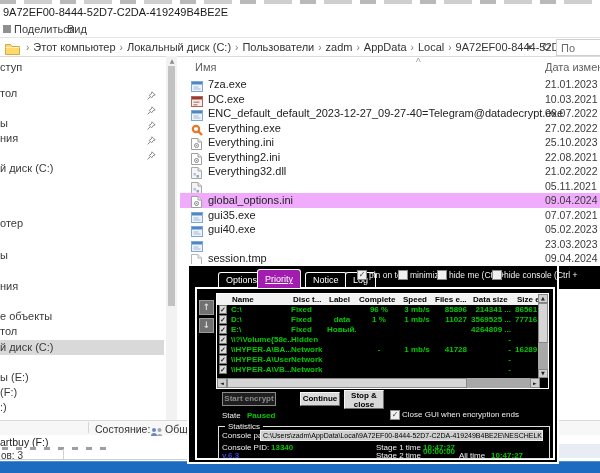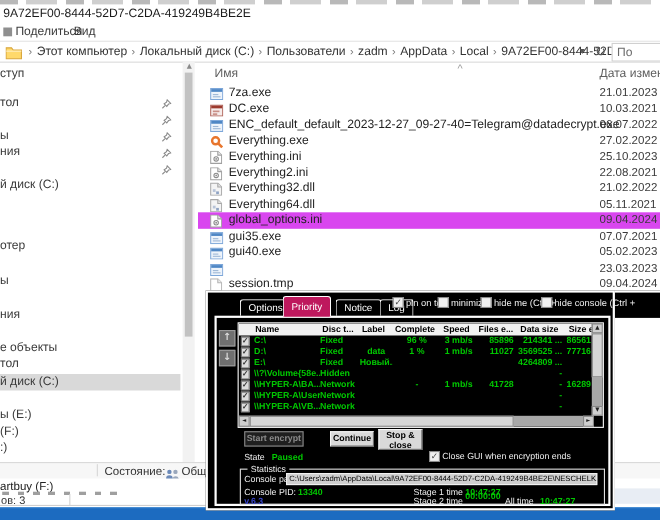--- a/index.html
+++ b/index.html
@@ -26,21 +26,21 @@
   .col-hdr{top:61px;font-size:11px;color:#5f5f5f;white-space:nowrap;}
   
   .side-item{position:absolute;left:0;height:15px;width:164px;font-size:11px;color:#3a3a3a;line-height:15px;}
   .side-item.selected{background:#d9d9d9;}
   .side-pin{position:absolute;right:8px;top:3px;}
   .sb-track{left:166px;top:56px;width:11px;height:377px;background:#f2f2f2;}
   .sb-thumb{left:168px;top:66px;width:7px;height:240px;background:#c2c2c2;}
   .sb-arrow{left:167px;width:10px;font-size:6px;color:#8a8a8a;text-align:center;font-family:"DejaVu Sans",sans-serif;}
   
   .file-row{position:absolute;left:180px;width:420px;height:15px;line-height:15px;}
-  .file-row.selected{background:#d946ef;}
+  .file-row.selected{background:#f0abfc;}
   .file-icon{position:absolute;left:11px;top:2px;width:13px;height:12px;}
   .file-name{position:absolute;left:28px;font-size:11px;color:#222;white-space:nowrap;}
   .file-date{position:absolute;left:365px;font-size:10.5px;color:#3a3a3a;white-space:nowrap;}
   
   .status-bar{left:0;top:420px;width:600px;height:14px;background:#f7f7f7;border-top:1px solid #dadada;}
   .status-sel{position:absolute;left:3px;top:2px;font-size:10.5px;color:#333;white-space:nowrap;}
   .status-div{position:absolute;left:88px;top:1px;height:11px;border-left:1px solid #d6d6d6;}
   .status-state-label{position:absolute;left:95px;top:2px;font-size:10.5px;color:#333;}
   .status-people{position:absolute;left:150px;top:2px;}
   .status-state-value{position:absolute;left:165px;top:2px;font-size:10.5px;color:#333;white-space:nowrap;}
@@ -51,21 +51,21 @@
   .behind-vdiv{left:63px;top:449px;height:10px;border-left:1px solid #d2d2d2;}
   .behind-hline{left:0;top:459px;width:187px;border-top:1px solid #cfcfcf;}
   .behind-right-band{left:556px;top:444px;width:44px;height:14px;background:#e8edf4;}
   .taskbar-strip{left:0;top:461px;width:600px;height:12px;background:#1c6bc0;border-top:1px solid #4a8fd4;}
   
   .enc-ext{left:559px;top:264px;width:41px;height:23px;background:#000;border-top:2px solid #fff;}
   .enc-window{left:187px;top:264px;width:372px;height:200px;background:#000;
               border:2px solid #fff;box-sizing:border-box;overflow:visible;color:#fff;}
   .enc-tab{position:absolute;background:#000;border:1px solid #fff;border-bottom:none;
            border-radius:3px 3px 0 0;font-size:9px;color:#fff;padding:0 7px;height:15px;line-height:15px;top:6px;}
-  .enc-tab.active{top:3px;height:18px;line-height:18px;background:#be185d;z-index:5;}
+  .enc-tab.active{top:3px;height:18px;line-height:18px;background:#a21caf;z-index:5;text-decoration:underline;}
   .enc-check{position:absolute;top:4px;height:9px;}
   .enc-check .box{position:absolute;left:0;top:0;width:8px;height:8px;background:#f0f0f0;border:1px solid #8a8a8a;
                   font-size:8px;line-height:8px;color:#444;text-align:center;}
   .enc-check .lbl{position:absolute;left:12px;top:0;font-size:8.5px;color:#efefef;white-space:nowrap;}
   .enc-panel{position:absolute;left:6px;top:21px;width:360px;height:173px;border:2px solid #fff;
              background:#000;box-sizing:border-box;}
   .row-btn{position:absolute;left:2px;width:15px;height:15px;background:#707070;border:1px solid #9c9c9c;
            color:#dcdcdc;font-size:9px;line-height:13px;text-align:center;font-weight:bold;
            font-family:"DejaVu Sans",sans-serif;box-sizing:border-box;}
   .enc-table{position:absolute;left:19px;top:4px;width:333px;height:96px;border:1px solid #fff;
@@ -239,21 +239,20 @@
         <span class="file-name">Everything32.dll</span>
         <span class="file-date">21.02.2022 0:21</span>
       </div>
       <div class="file-row" style="top: 178.5px;">
         <span class="file-icon"><svg width="11" height="12">
             <path d="M0.5 0.5 h6.5 l3.5 3.5 v7.5 h-10 Z" fill="#f4f4f4" stroke="#a8a8a8"></path>
             <path d="M7 0.5 v3.5 h3.5" fill="#e4e4e4" stroke="#a8a8a8"></path>
             <rect x="2.5" y="6" width="2.5" height="2.5" fill="#b8c4d8"></rect>
             <rect x="5.5" y="8" width="2.5" height="2.5" fill="#8fa3c4"></rect>
           </svg></span>
-        <span class="file-name">Everything64.dll</span>
         <span class="file-date">05.11.2021 7:02</span>
       </div>
       <div class="file-row selected" style="top: 193px;">
         <span class="file-icon"><svg width="11" height="12">
             <path d="M0.5 0.5 h6.5 l3.5 3.5 v7.5 h-10 Z" fill="#ffffff" stroke="#a0a0a0"></path>
             <path d="M7 0.5 v3.5 h3.5" fill="#e8e8e8" stroke="#a0a0a0"></path>
             <circle cx="5.5" cy="7.5" r="2" fill="none" stroke="#8a8a8a"></circle>
             <circle cx="5.5" cy="7.5" r="0.8" fill="#8a8a8a"></circle>
           </svg></span>
         <span class="file-name">global_options.ini</span>

